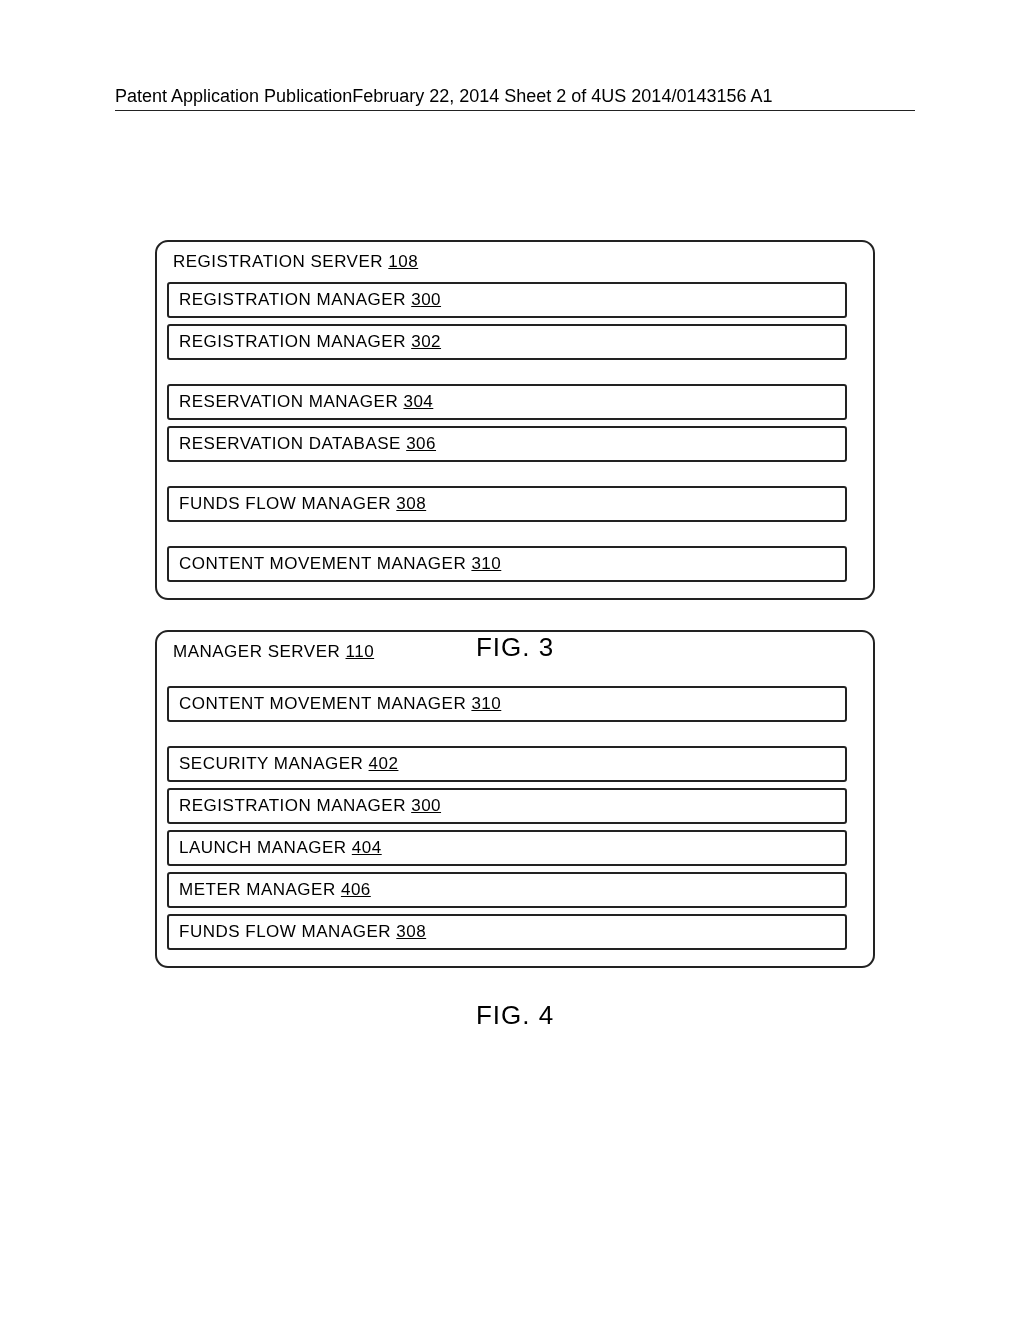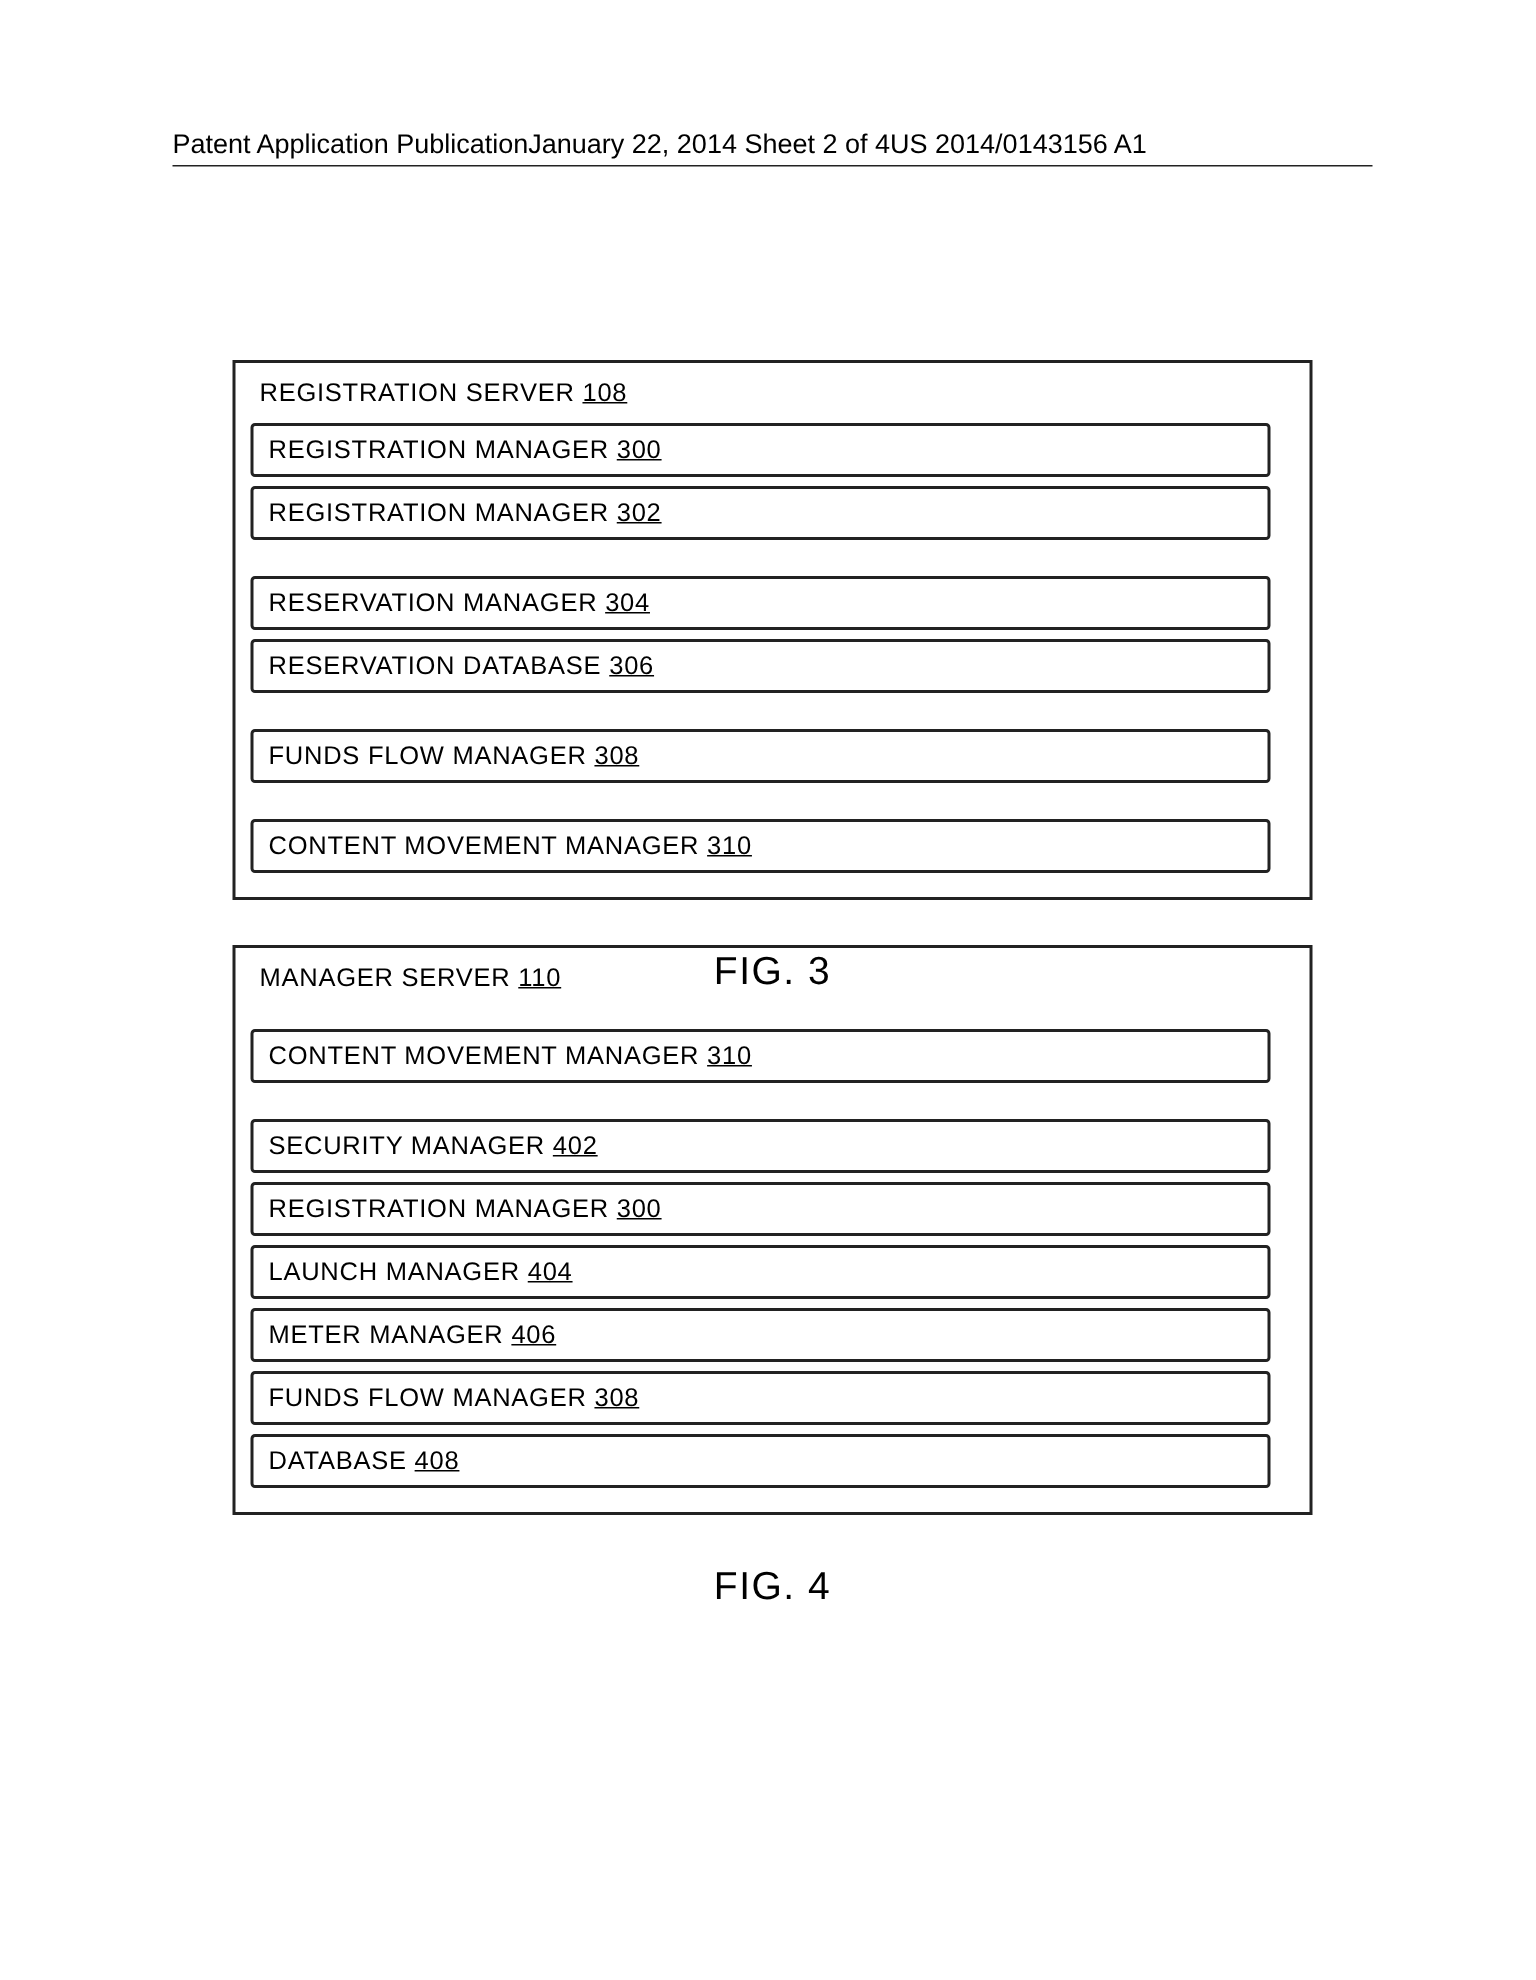--- a/index.html
+++ b/index.html
@@ -8,36 +8,36 @@
   .header { position: absolute; top: 86px; left: 0; width: 100%; padding: 0 110px 0 115px; display: flex; justify-content: flex-start; font-size: 18px; }
   .header .left { font-weight: normal; }
   .header .center { font-weight: normal; }
   .header .right { font-weight: normal; }
   .header-rule { position: absolute; top: 110px; left: 115px; width: 800px; border-top: 1.5px solid #222; }
 
   .fig { position: absolute; left: 155px; width: 720px; }
   .fig3 { top: 240px; }
   .fig4 { top: 630px; }
 
-  .outer-box { border: 2px solid #222; border-radius: 0; padding: 6px 6px 10px 6px; }
+  .outer-box { border: 2px solid #222; border-radius: 13px; padding: 6px 6px 10px 6px; }
   .title-row { font-size: 17px; letter-spacing: 0.5px; padding: 4px 10px 6px 10px; }
   .inner-box { border: 2px solid #222; border-radius: 3px; margin: 4px 20px 6px 4px; padding: 6px 10px; font-size: 17px; letter-spacing: 0.5px; }
   .gap { height: 14px; }
   .ref { text-decoration: underline; }
 
   .fig-label { text-align: center; font-size: 26px; letter-spacing: 1px; margin-top: 32px; }
 </style>
 </head>
 <body>
 
 <div class="page">
 
   <div class="header">
     <span class="left">Patent Application Publication</span>
-    <span class="center">January 22, 2014  Sheet 2 of 4</span>
+    <span class="center">February 22, 2014  Sheet 2 of 4</span>
     <span class="right">US 2014/0143156 A1</span>
   </div>
   <div class="header-rule"></div>
 
   <div class="fig fig3">
     <div class="outer-box">
       <div class="title-row">
         <span>REGISTRATION SERVER</span>
         <span> </span>
         <span class="ref">108</span>
@@ -66,19 +66,18 @@
       </div>
       <div id="fig4-rows">
           <div class="gap"></div>
           <div class="inner-box"><span>CONTENT MOVEMENT MANAGER</span> <span class="ref">310</span></div>
           <div class="gap"></div>
           <div class="inner-box"><span>SECURITY MANAGER</span> <span class="ref">402</span></div>
           <div class="inner-box"><span>REGISTRATION MANAGER</span> <span class="ref">300</span></div>
           <div class="inner-box"><span>LAUNCH MANAGER</span> <span class="ref">404</span></div>
           <div class="inner-box"><span>METER MANAGER</span> <span class="ref">406</span></div>
           <div class="inner-box"><span>FUNDS FLOW MANAGER</span> <span class="ref">308</span></div>
-          <div class="inner-box"><span>DATABASE</span> <span class="ref">408</span></div>
         </div>
     </div>
     <div class="fig-label">FIG. 4</div>
   </div>
 
 </div>
 
 </body></html>

